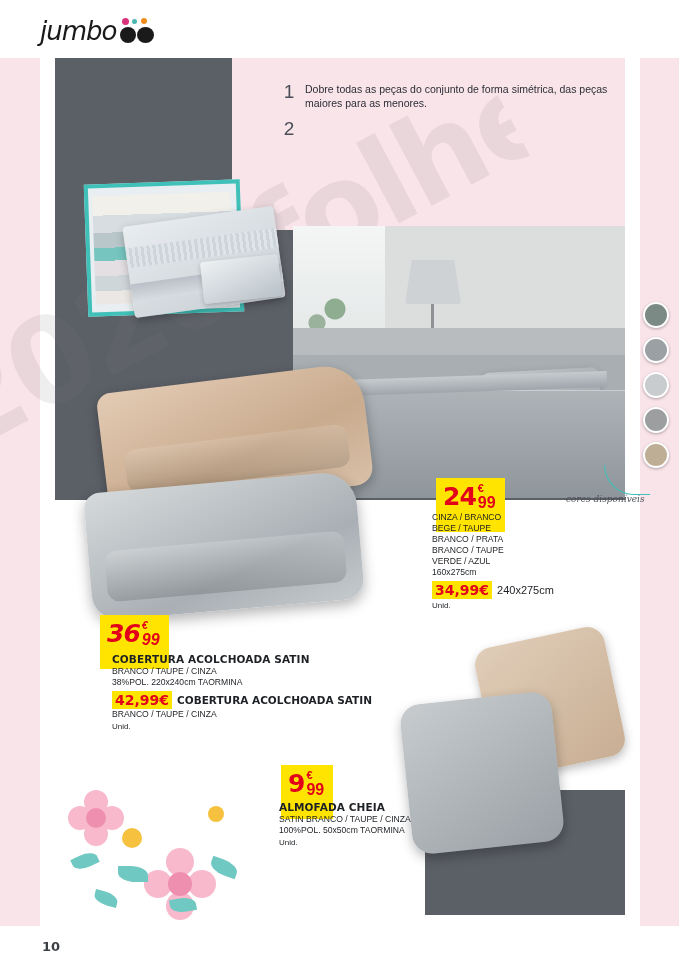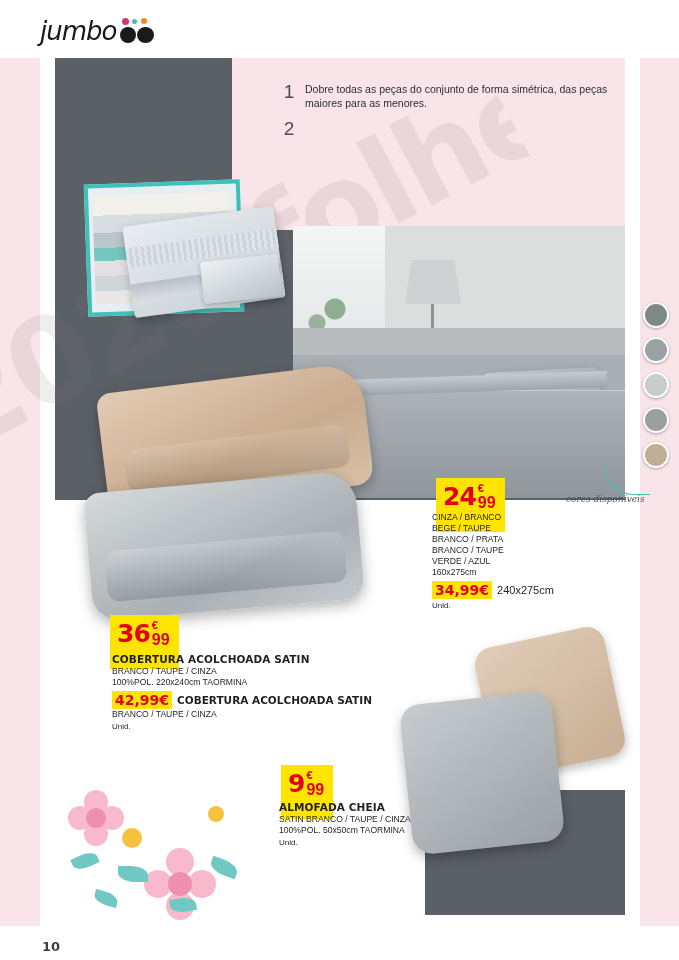--- a/index.html
+++ b/index.html
@@ -271,21 +271,21 @@
     font-family: "DejaVu Sans", sans-serif;
     font-weight: bold; font-size: 25px; color: #e2001a; letter-spacing: -1px;
   }
   .tag .frac {
     display:flex; flex-direction:column; align-items:flex-start;
     margin-left: 2px; margin-top: 1px;
   }
   .tag .eur { font-size: 11px; font-weight:bold; color:#e2001a; line-height:1; }
   .tag .cents { font-size: 16px; font-weight:bold; color:#e2001a; line-height:1; margin-top:1px;}
   .tag-2499 { left: 436px; top: 478px; }
-  .tag-3699 { left: 110px; top: 615px; }
+  .tag-3699 { left: 100px; top: 615px; font-style: italic; }
   .tag-999  { left: 281px; top: 765px; }
   
   .price-sec {
     font-family:"DejaVu Sans", sans-serif;
     font-weight:bold; font-size:14px; color:#e2001a;
   }
   .price-yellow {
     background:#ffe400; display:inline-block; padding:1px 3px;
   }
   
@@ -441,21 +441,21 @@
     <span class="int">36</span>
     <span class="frac">
       <span class="eur">€</span>
       <span class="cents">99</span>
     </span>
   </div>
 
   <div class="prod p-cobertura">
     <h3>COBERTURA ACOLCHOADA SATIN</h3>
     <div class="desc">BRANCO / TAUPE / CINZA</div>
-    <div class="desc">100%POL. 220x240cm TAORMINA</div>
+    <div class="desc">38%POL. 220x240cm TAORMINA</div>
     <div class="line-row">
       <span class="price-sec price-yellow">42,99€</span>
       <span style="font-size:10.5px;font-weight:bold;font-family:'DejaVu Sans',sans-serif;">COBERTURA ACOLCHOADA SATIN</span>
     </div>
     <div class="desc">BRANCO / TAUPE / CINZA</div>
     <div class="unid">Unid.</div>
   </div>
 
   <div class="tag tag-999">
     <span class="int">9</span>

